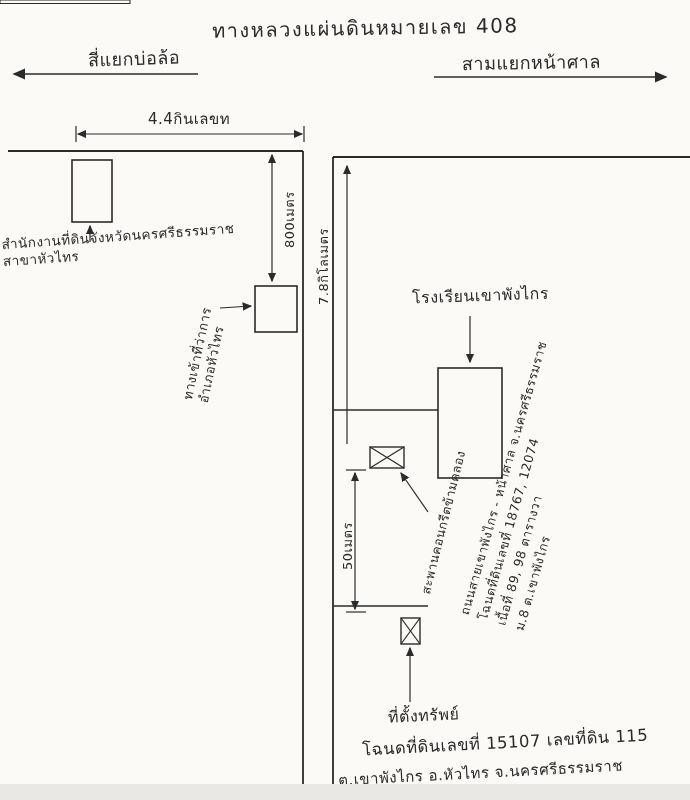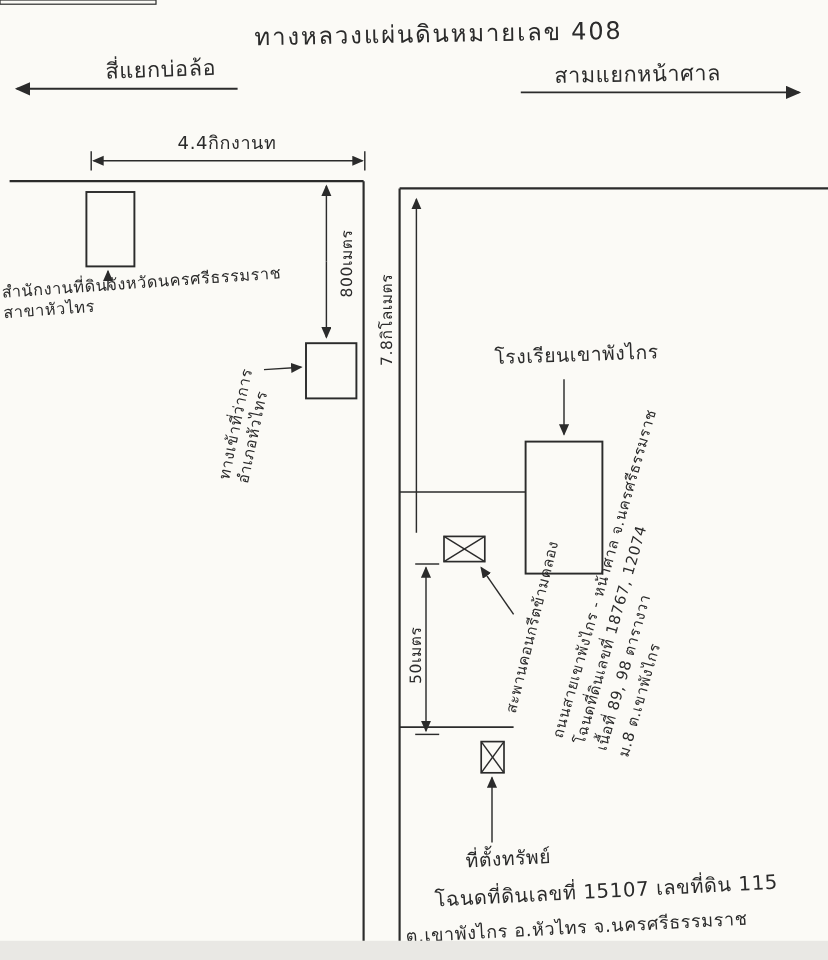--- a/index.html
+++ b/index.html
@@ -82,21 +82,21 @@
     <line x1="401" y1="644" x2="420" y2="618" stroke-width="1.2"></line>
     <line x1="410" y1="702" x2="410" y2="648" stroke-width="1.2" marker-end="url(#ah)"></line>
   </svg>
 
   <div class="hw" style="left:212px;top:16px;font-size:20px;transform:rotate(-1deg);letter-spacing:1.5px;">ทางหลวงแผ่นดินหมายเลข 408</div>
 
   <div class="hw" style="left:88px;top:48px;font-size:18px;transform:rotate(-2deg);">สี่แยกบ่อล้อ</div>
 
   <div class="hw" style="left:462px;top:52px;font-size:18px;transform:rotate(-1deg);">สามแยกหน้าศาล</div>
 
-  <div class="hw" style="left:148px;top:110px;font-size:15px;">4.4กิกงานท</div>
+  <div class="hw" style="left:148px;top:110px;font-size:15px;">4.4กินเลขท</div>
 
   <div class="hw rot" style="left:282px;top:248px;font-size:13px;transform:rotate(-90deg);">800เมตร</div>
 
   <div class="hw rot" style="left:316px;top:305px;font-size:13px;transform:rotate(-90deg);">7.8กิโลเมตร</div>
 
   <div class="hw rot" style="left:340px;top:570px;font-size:13px;transform:rotate(-90deg);">50เมตร</div>
 
   <div class="hw" style="left:2px;top:228px;font-size:13.5px;transform:rotate(-4deg);">
     <div>สำนักงานที่ดินจังหวัดนครศรีธรรมราช</div>
     <div>สาขาหัวไทร</div>

